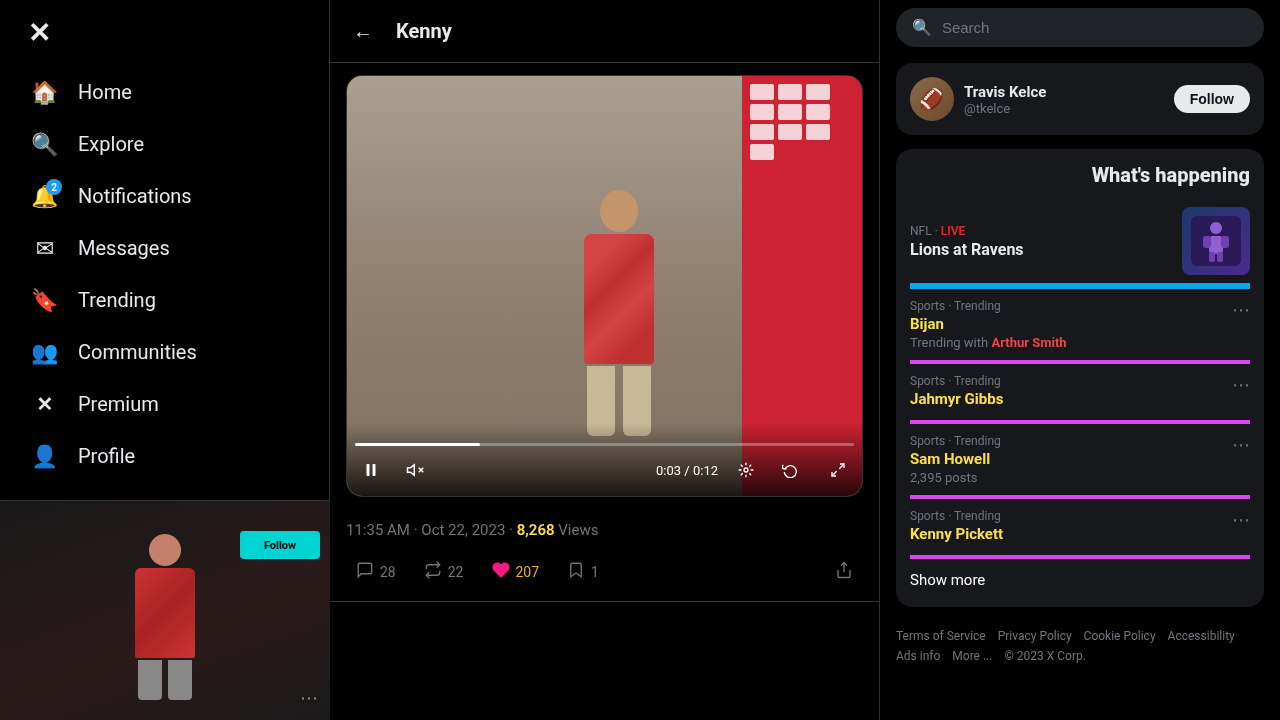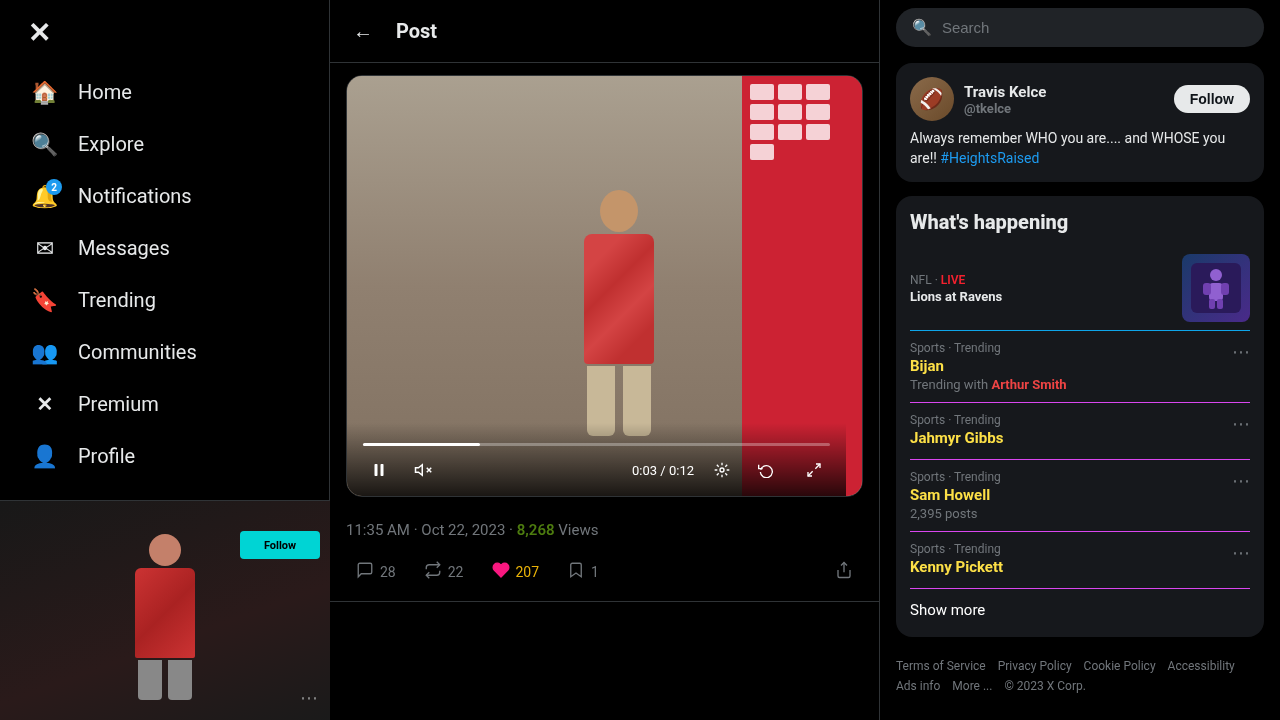--- a/index.html
+++ b/index.html
@@ -262,23 +262,23 @@
       right: 120px;
       bottom: 0;
       background: linear-gradient(180deg, #aaa090 0%, #908070 50%, #807060 100%);
     }
 
     
     .video-controls {
       position: absolute;
       bottom: 0;
       left: 0;
-      right: 16px;
+      right: 0;
       background: linear-gradient(transparent, rgba(0,0,0,0.8));
-      padding: 20px 16px 10px;
+      padding: 20px 8px 10px;
     }
 
     .progress-bar {
       width: 100%;
       height: 3px;
       background: rgba(255,255,255,0.3);
       border-radius: 2px;
       margin-bottom: 8px;
       position: relative;
     }
@@ -324,21 +324,21 @@
     }
 
     
     .post-meta {
       padding: 12px 16px 8px;
       color: #71767b;
       font-size: 15px;
     }
 
     .post-meta span { color: #71767b; }
-    .post-meta .views { color: #4d7c0f; font-weight: 600; }
+    .post-meta .views { color: #fde047; font-weight: 600; }
 
     
     .post-actions {
       display: flex;
       align-items: center;
       padding: 8px 16px 12px;
       border-bottom: 1px solid #2f3336;
       gap: 8px;
     }
 
@@ -432,21 +432,21 @@
       width: 100%;
       height: 100%;
       background: linear-gradient(135deg, #8a6a4a 0%, #6a4a2a 100%);
       display: flex;
       align-items: center;
       justify-content: center;
       font-size: 20px;
     }
 
     .kelce-name { font-size: 15px; font-weight: 700; color: #e7e9ea; }
-    .kelce-handle { font-size: 13px; color: #71767b; font-weight: bold; }
+    .kelce-handle { font-size: 13px; color: #71767b; }
 
     .follow-btn {
       background: #e7e9ea;
       color: #0f1419;
       border: none;
       border-radius: 9999px;
       padding: 6px 16px;
       font-size: 14px;
       font-weight: 700;
       cursor: pointer;
@@ -466,50 +466,51 @@
       border-radius: 16px;
       padding: 14px;
       margin-bottom: 14px;
     }
 
     .wh-title {
       font-size: 20px;
       font-weight: 800;
       color: #e7e9ea;
       margin-bottom: 12px;
+      text-align: right;
     }
 
     .nfl-item {
       display: flex;
       align-items: center;
       justify-content: space-between;
       padding: 8px 0;
-      border-bottom: 1px solid #0ea5e9;
+      border-bottom: 6px solid #0ea5e9;
     }
 
     .nfl-info { flex: 1; }
     .nfl-label { font-size: 12px; color: #71767b; margin-bottom: 2px; }
     .nfl-live { color: #f4212e; font-weight: 600; }
-    .nfl-event { font-size: 13px; font-weight: 700; color: #e7e9ea; }
+    .nfl-event { font-size: 16px; font-weight: 700; color: #e7e9ea; }
 
     .nfl-img {
       width: 68px;
       height: 68px;
       border-radius: 8px;
       background: linear-gradient(135deg, #1a3a6a 0%, #4a2a8a 100%);
       display: flex;
       align-items: center;
       justify-content: center;
       font-size: 24px;
       overflow: hidden;
     }
 
     .trending-item {
       padding: 10px 0;
-      border-bottom: 1px solid #d946ef;
+      border-bottom: 4px solid #d946ef;
       position: relative;
       cursor: pointer;
     }
 
     .trending-label { font-size: 12px; color: #71767b; margin-bottom: 2px; }
     .trending-name { font-size: 15px; font-weight: 700; color: #fde047; margin-bottom: 2px; }
     .trending-sub { font-size: 13px; color: #71767b; }
     .trending-sub .handle { color: #ef4444; font-weight: bold; }
 
     .trending-dots {
@@ -624,21 +625,21 @@
 
         <div class="webcam-dots">⋯</div>
       </div>
     </div>
   </div>
 
   <div class="main-content">
 
     <div class="post-header">
       <div class="back-btn">←</div>
-      <span class="post-title">Post</span>
+      <span class="post-title">Kenny</span>
     </div>
 
     <div class="video-container">
       <div class="video-frame">
 
         <div class="video-wall"></div>
 
         <div class="video-backdrop">
           <div class="backdrop-logo"></div>
           <div class="backdrop-logo"></div>
@@ -779,24 +780,20 @@
           <div class="avatar">
             <div class="avatar-inner">🏈</div>
           </div>
           <div>
             <div class="kelce-name">Travis Kelce</div>
             <div class="kelce-handle">@tkelce</div>
           </div>
         </div>
         <button class="follow-btn">Follow</button>
       </div>
-      <div class="kelce-tweet">
-        <span>Always remember WHO you are.... and WHOSE you are!!</span>
-        <span class="hashtag">#HeightsRaised</span>
-      </div>
     </div>
 
     <div class="whats-happening">
       <div class="wh-title">What's happening</div>
 
       <div class="nfl-item">
         <div class="nfl-info">
           <div class="nfl-label">
             <span>NFL · </span><span class="nfl-live">LIVE</span>
           </div>

